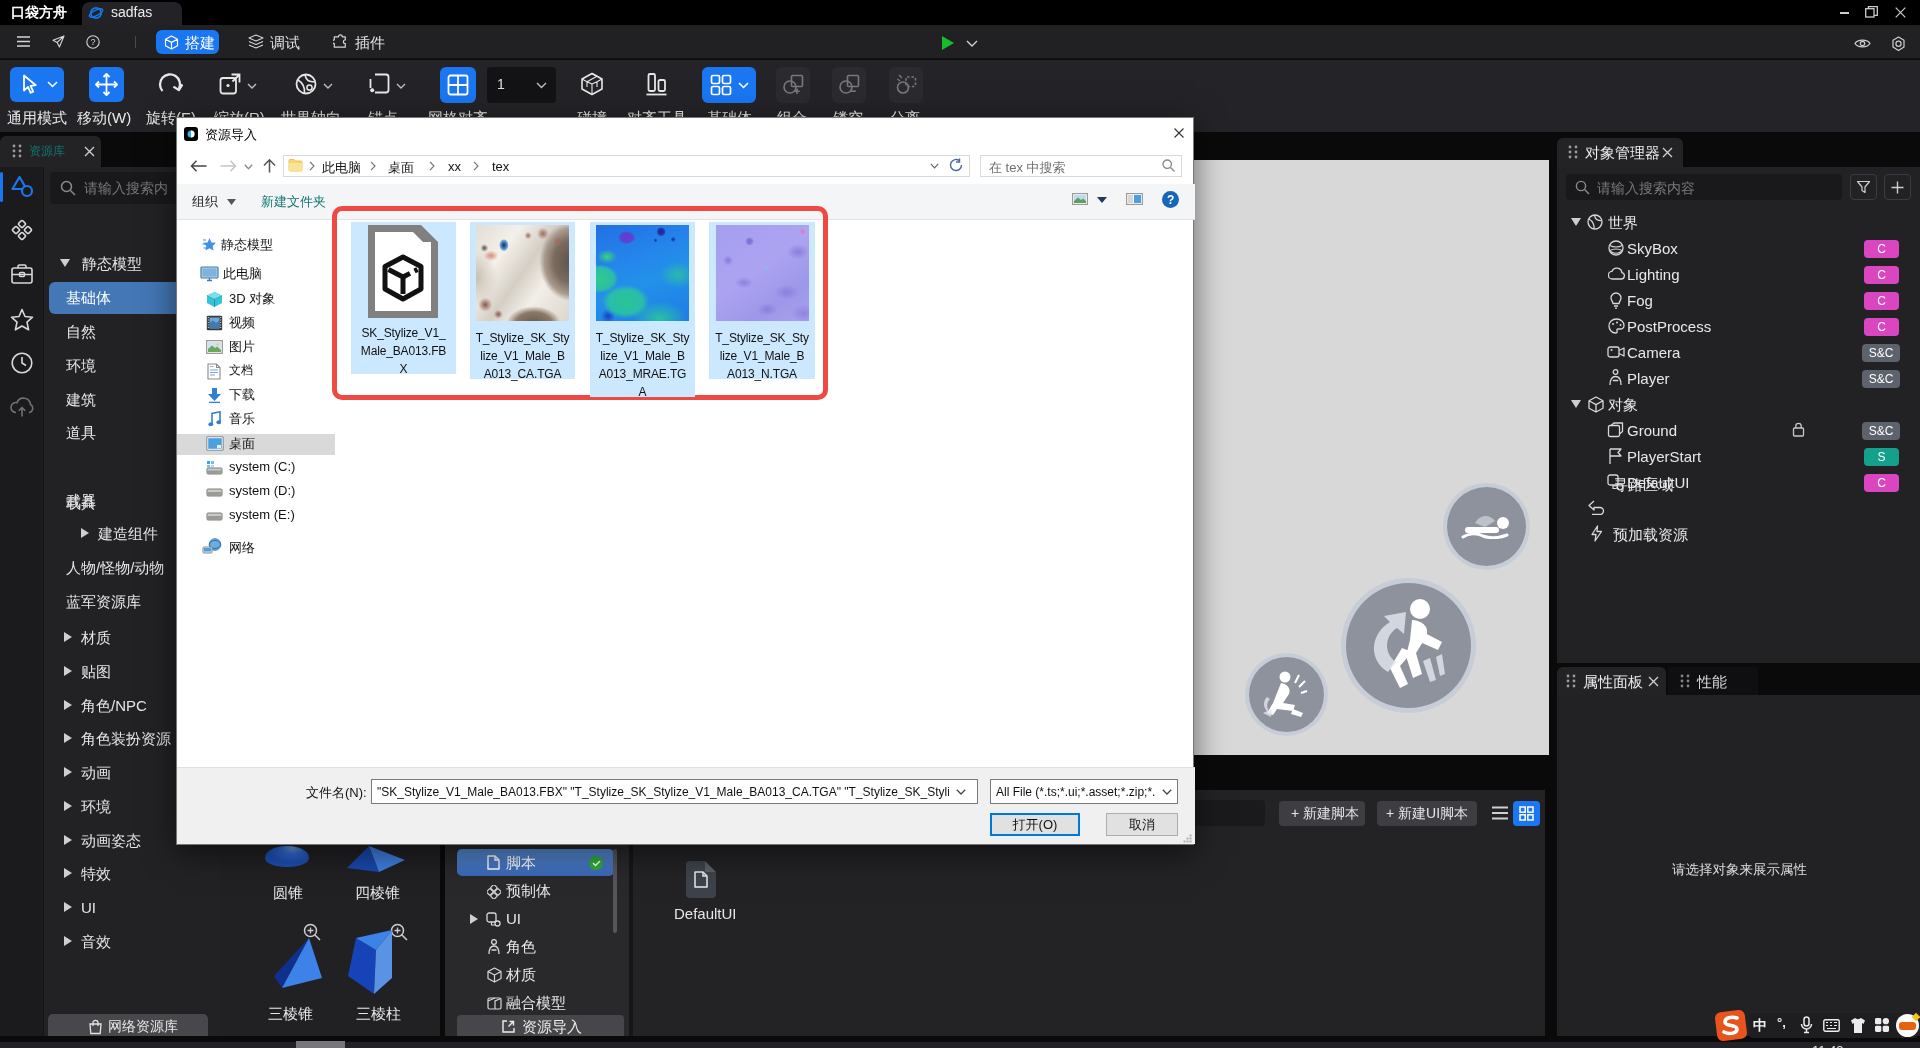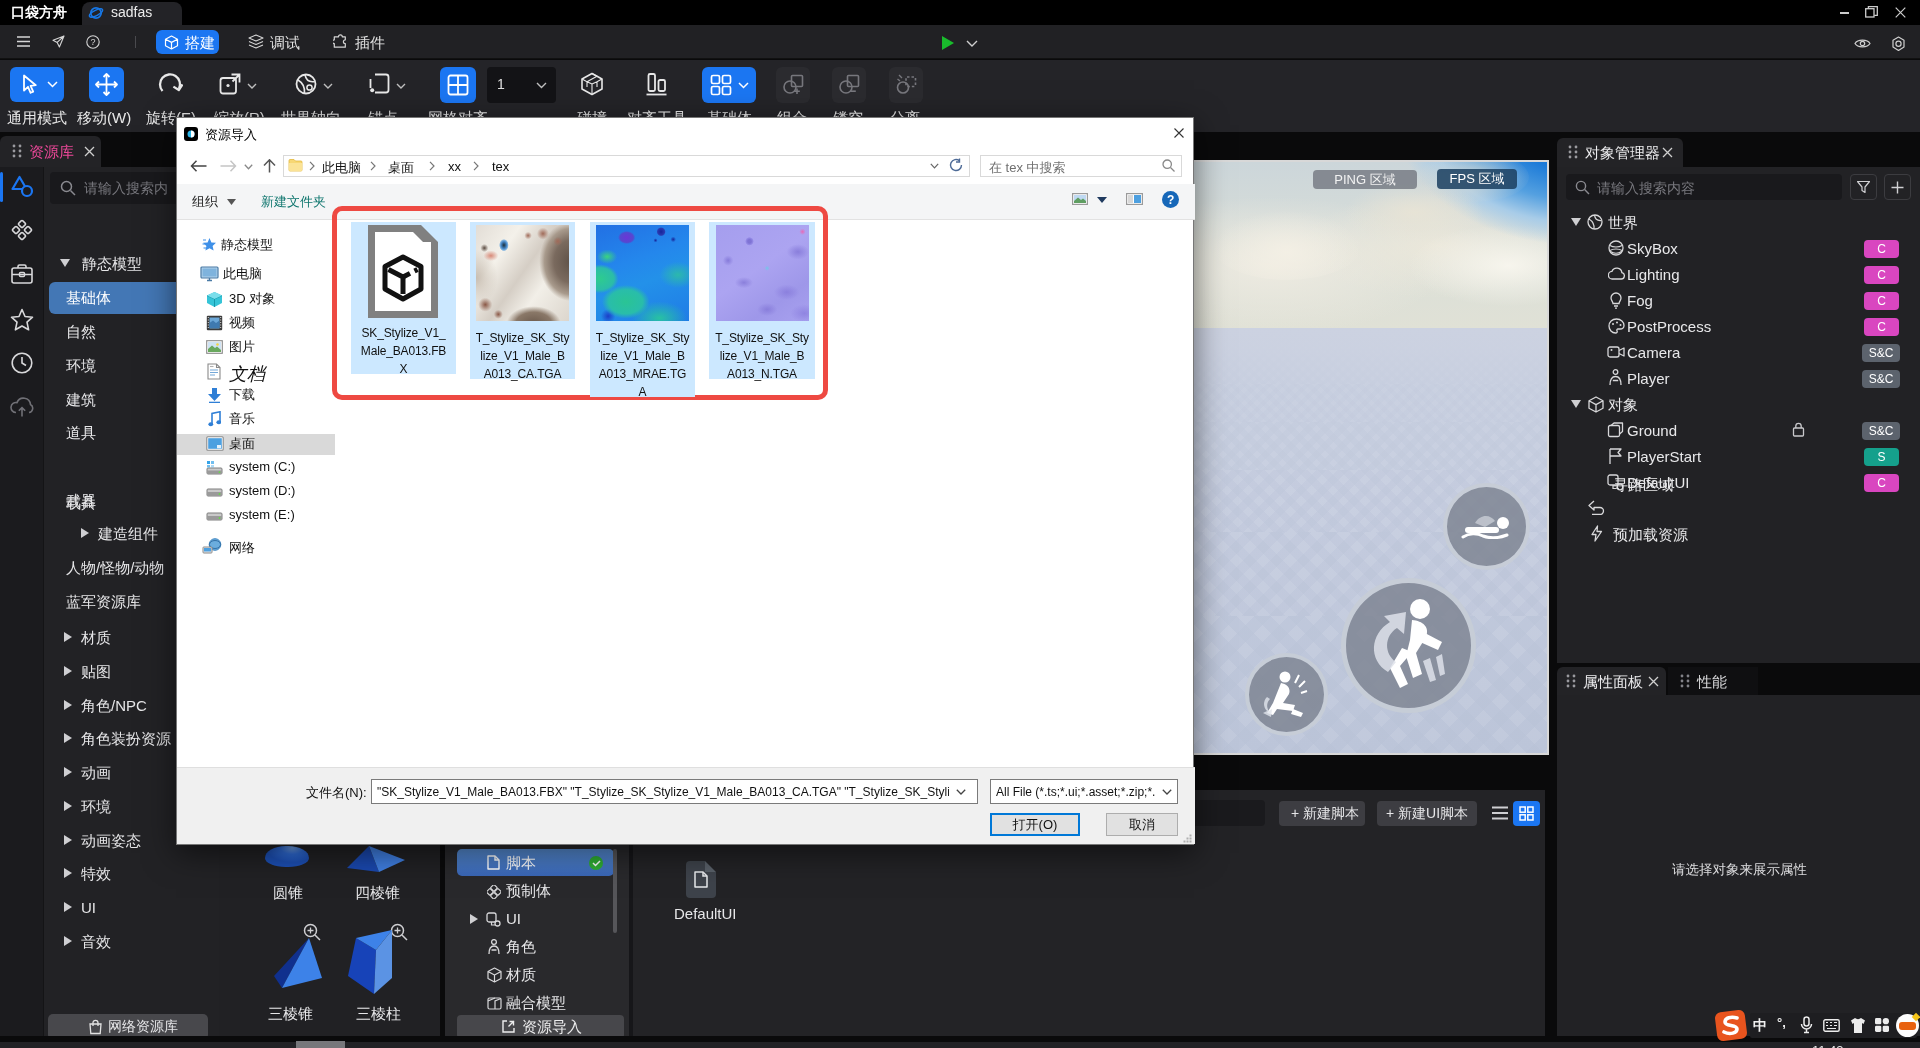--- a/index.html
+++ b/index.html
@@ -200,21 +200,21 @@
   <svg class="abs" style="left:12px;top:144px;" width="11" height="14" viewBox="0 0 11 14">
     <g fill="#9a9a9f">
         <circle cx="2" cy="2" r="1.4"></circle>
         <circle cx="8" cy="2" r="1.4"></circle>
         <circle cx="2" cy="7" r="1.4"></circle>
         <circle cx="8" cy="7" r="1.4"></circle>
         <circle cx="2" cy="12" r="1.4"></circle>
         <circle cx="8" cy="12" r="1.4"></circle>
       </g>
   </svg>
-  <div class="abs txt" style="left:29px;top:143px;color:#ec4899;font-size:15px;">资源库</div>
+  <div class="abs txt" style="left:29px;top:143px;color:#0f766e;font-size:12px;">资源库</div>
   <svg class="abs" style="left:84px;top:146px;" width="11" height="11" viewBox="0 0 11 11">
       <path d="M1 1 L10 10 M10 1 L1 10" stroke="#d0d0d0" stroke-width="1.3"></path>
     </svg>
 
   <div class="abs" style="left:0;top:167px;width:440px;height:869px;background:#222225;"></div>
 
   <div class="abs" style="left:0;top:167px;width:44px;height:869px;background:#1b1b1e;border-right:1px solid #141416;"></div>
   <div class="abs" style="left:0;top:172px;width:3px;height:30px;background:#1b76f2;border-radius:2px;"></div>
   <svg class="abs" style="left:10px;top:175px;" width="24" height="23" viewBox="0 0 24 23">
     <path d="M9.5 2 L16.5 14 H2.5 Z" fill="none" stroke="#1b76f2" stroke-width="2.2" stroke-linejoin="round"></path>
@@ -435,46 +435,20 @@
 
   <div class="abs" style="left:686px;top:861px;width:30px;height:37px;background:#3e434b;border-radius:4px;"></div>
   <div class="abs" style="left:705px;top:861px;width:0;height:0;border-left:11px solid #596069;border-top:11px solid #232326;"></div>
   <svg class="abs" style="left:694px;top:871px;" width="14" height="17" viewBox="0 0 14 17">
     <path d="M1 1 H9 L13 5 V16 H1 Z" fill="none" stroke="#e8eaed" stroke-width="1.5" stroke-linejoin="round"></path>
       <path d="M9 1 V5 H13" fill="none" stroke="#e8eaed" stroke-width="1.5"></path>
   </svg>
   <div class="abs txt" style="left:674px;top:905px;color:#e6e6e8;font-size:15px;">DefaultUI</div>
 
   <div class="abs" style="left:1192px;top:160px;width:357px;height:595px;background:#d8d8d8;"></div>
-  <div class="abs" style="left:1194px;top:162px;width:353px;height:591px;overflow:hidden;">
-
-    <div class="abs" style="left:0;top:0;width:357px;height:167px;background:
-      radial-gradient(ellipse 100% 150% at 108% -28%, #0b66cc 0%, #1b7ad8 22%, #54a0e0 34%, #a8cce8 43%, rgba(168,204,232,0) 52%),
-      radial-gradient(ellipse 40% 35% at 88% 62%, rgba(248,246,238,.95) 0%, rgba(248,246,238,0) 70%),
-      radial-gradient(ellipse 55% 45% at 68% 50%, rgba(238,233,219,.85) 0%, rgba(238,233,219,0) 70%),
-      radial-gradient(ellipse 65% 55% at 22% 62%, rgba(240,236,226,.9) 0%, rgba(240,236,226,0) 75%),
-      linear-gradient(180deg, #ccd6da 0%, #dadfd8 55%, #e0e1d6 100%);"></div>
-    <div class="abs" style="left:18px;top:48px;width:150px;height:70px;background:radial-gradient(ellipse at 50% 60%, rgba(244,240,229,.9), rgba(244,240,229,0) 70%);border-radius:50%;"></div>
-    <div class="abs" style="left:150px;top:20px;width:140px;height:60px;background:radial-gradient(ellipse at 50% 50%, rgba(233,228,213,.85), rgba(233,228,213,0) 70%);border-radius:50%;"></div>
-    <div class="abs" style="left:225px;top:-10px;width:110px;height:50px;background:radial-gradient(ellipse at 50% 50%, rgba(222,219,208,.8), rgba(226,222,210,0) 75%);border-radius:50%;"></div>
-
-    <div class="abs" style="left:0;top:166px;width:357px;height:425px;background:#c9d0e1;overflow:hidden;">
-      <div class="abs chk" style="left:0;top:0px;width:357px;height:26px;--s:2.5px;opacity:.10;"></div>
-      <div class="abs chk" style="left:-2px;top:26px;width:360px;height:30px;--s:3.5px;opacity:.13;"></div>
-      <div class="abs chk" style="left:-4px;top:56px;width:362px;height:38px;--s:4.5px;opacity:.16;"></div>
-      <div class="abs chk" style="left:-2px;top:94px;width:360px;height:48px;--s:6px;opacity:.19;"></div>
-      <div class="abs chk" style="left:-5px;top:142px;width:364px;height:62px;--s:7.5px;opacity:.22;"></div>
-      <div class="abs chk" style="left:-3px;top:204px;width:362px;height:84px;--s:9.5px;opacity:.24;"></div>
-      <div class="abs chk" style="left:-7px;top:288px;width:366px;height:137px;--s:12px;opacity:.26;"></div>
-      <div class="abs" style="left:0;top:0;width:357px;height:425px;background:linear-gradient(180deg, #ccd2e1 0%, rgba(204,210,225,.85) 5%, rgba(202,209,224,.4) 14%, rgba(196,204,221,.06) 40%, rgba(170,182,205,.25) 100%);"></div>
-    </div>
-
-    <div class="abs" style="left:119px;top:8px;width:104px;height:19px;background:rgba(120,125,133,.85);border-radius:4px;color:#f2f2f2;font-size:13px;text-align:center;line-height:19px;">PING 区域</div>
-    <div class="abs" style="left:243px;top:7px;width:80px;height:20px;background:rgba(26,62,95,.85);border-radius:4px;color:#fff;font-size:13px;text-align:center;line-height:20px;">FPS 区域</div>
-  </div>
 
   <div class="abs" style="left:1443px;top:483px;width:87px;height:87px;border-radius:50%;background:rgba(122,129,142,.8);border:4px solid rgba(210,216,226,.85);"></div>
   <svg class="abs" style="left:1461px;top:511px;" width="52" height="28" viewBox="0 0 52 28">
     <path d="M14 12 C20 2 30 4 34 10 L24 16 Z" fill="rgba(230,233,238,.55)"></path>
     <circle cx="42" cy="12" r="6" fill="#fff"></circle>
     <rect x="4" y="16" width="34" height="6" rx="3" fill="#fff"></rect>
     <path d="M2 26 C8 22 16 22 22 25 C30 28 38 27 46 24" fill="none" stroke="#fff" stroke-width="3" stroke-linecap="round"></path>
   </svg>
 
   <div class="abs" style="left:1341px;top:578px;width:135px;height:135px;border-radius:50%;background:rgba(122,129,142,.8);border:5px solid rgba(210,216,226,.85);"></div>
@@ -804,21 +778,21 @@
       <path d="M2 9 L6 5.5 L9 8 L11 6.5 L15 10 V12 H2 Z" fill="#69a85e"></path>
       <circle cx="11.5" cy="4.5" r="1.3" fill="#f5d442"></circle>
     </svg>
     <div class="abs txt" style="left:52px;top:220px;color:#111;font-size:13px;">图片</div>
     <svg class="abs" style="left:30px;top:245px;" width="14" height="17" viewBox="0 0 14 17">
       <path d="M1 1 H9.5 L13 4.5 V16 H1 Z" fill="#fff" stroke="#8a8a8a" stroke-width="1.1"></path>
       <path d="M9.5 1 V4.5 H13" fill="none" stroke="#8a8a8a" stroke-width="1.1"></path>
       <path d="M3 7 H11 M3 9.5 H11 M3 12 H8" stroke="#74a8d8" stroke-width="1.1"></path>
       <path d="M3 3.5 H6.5" stroke="#b0b0b0" stroke-width="1.1"></path>
     </svg>
-    <div class="abs txt" style="left:52px;top:244px;color:#111;font-size:18px;font-style:italic;">文档</div>
+    <div class="abs txt" style="left:52px;top:244px;color:#111;font-size:12px;">文档</div>
     <svg class="abs" style="left:30px;top:269px;" width="15" height="16" viewBox="0 0 15 16">
       <path d="M5 1 H10 V7 H14 L7.5 14 L1 7 H5 Z" fill="#2f7fd6"></path>
       <path d="M2 15.5 H13" stroke="#2f7fd6" stroke-width="1.6"></path>
     </svg>
     <div class="abs txt" style="left:52px;top:268px;color:#111;font-size:13px;">下载</div>
     <svg class="abs" style="left:31px;top:293px;" width="13" height="16" viewBox="0 0 13 16">
       <path d="M4 13 V2.5 L12 0.8 V11" fill="none" stroke="#2f7fd6" stroke-width="1.6"></path>
       <ellipse cx="2.8" cy="13.2" rx="2.4" ry="2" fill="#2f7fd6"></ellipse>
       <ellipse cx="10.8" cy="11.2" rx="2.4" ry="2" fill="#2f7fd6"></ellipse>
     </svg>

